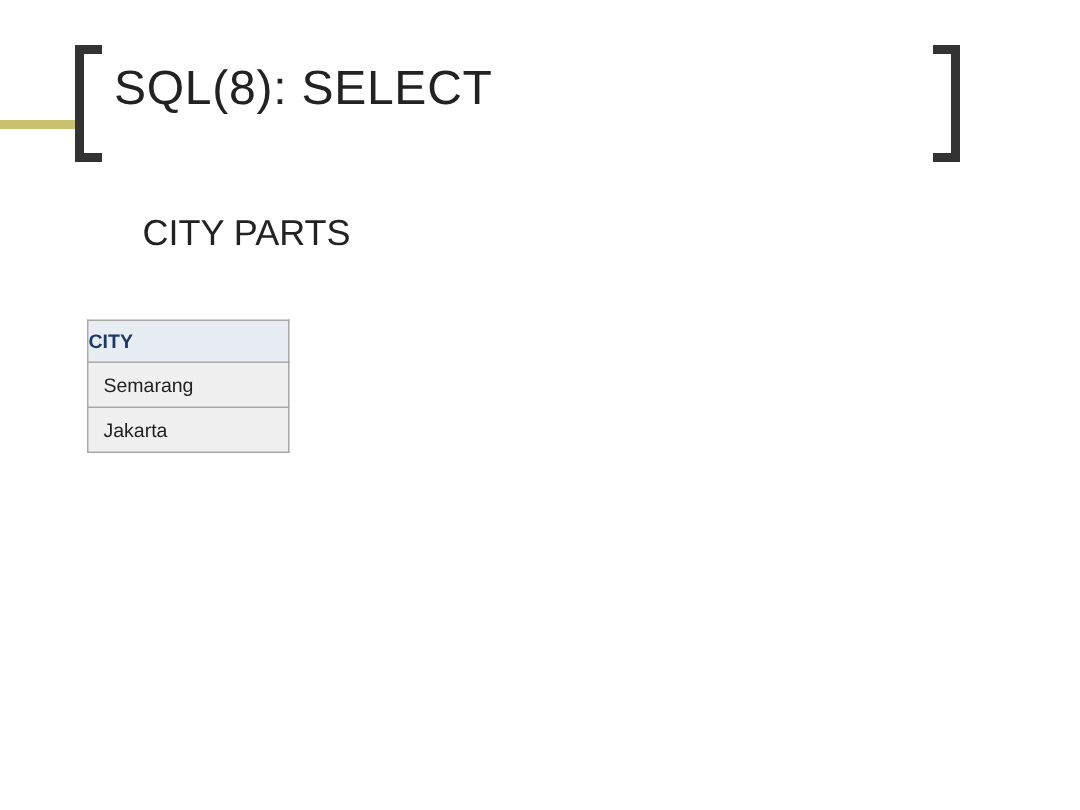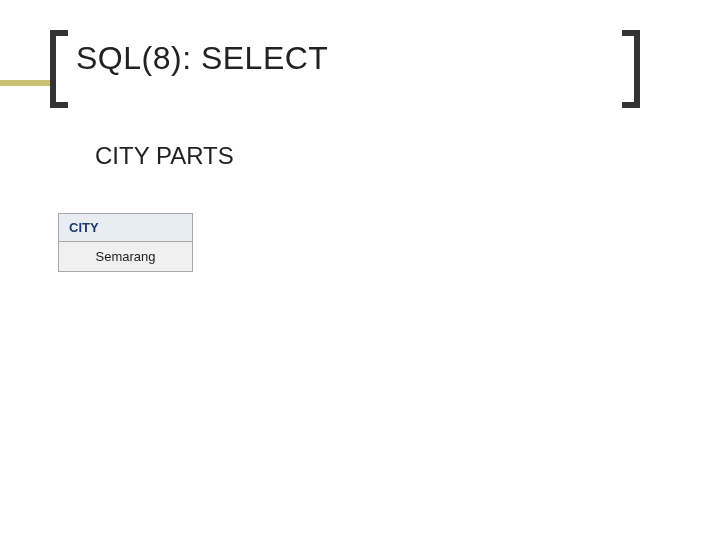--- a/index.html
+++ b/index.html
@@ -74,28 +74,28 @@
       top: 213px;
       width: 135px;
       border-collapse: collapse;
       font-family: Verdana, Arial, sans-serif;
       font-size: 13px;
     }
     .result-table th {
       background: #e8edf4;
       color: #1b3a6a;
       text-align: left;
-      padding: 6px 10px;
+      padding: 6px 0;
       font-weight: bold;
       border: 1px solid #a8a8a8;
     }
     .result-table td {
       background: #f0f0f0;
       color: #222;
-      text-align: center;
+      text-align: left;
       padding: 7px 10px;
       border: 1px solid #a8a8a8;
     }
   </style>
 </head>
 <body>
 
 <div class="slide">
   <div class="accent-line"></div>
   <div class="bracket-left"></div>
@@ -110,15 +110,18 @@
   <table class="result-table">
     <thead>
       <tr>
         <th>CITY</th>
       </tr>
     </thead>
     <tbody>
       <tr>
         <td>Semarang</td>
       </tr>
+      <tr>
+        <td>Jakarta</td>
+      </tr>
     </tbody>
   </table>
 </div>
 
 </body></html>

